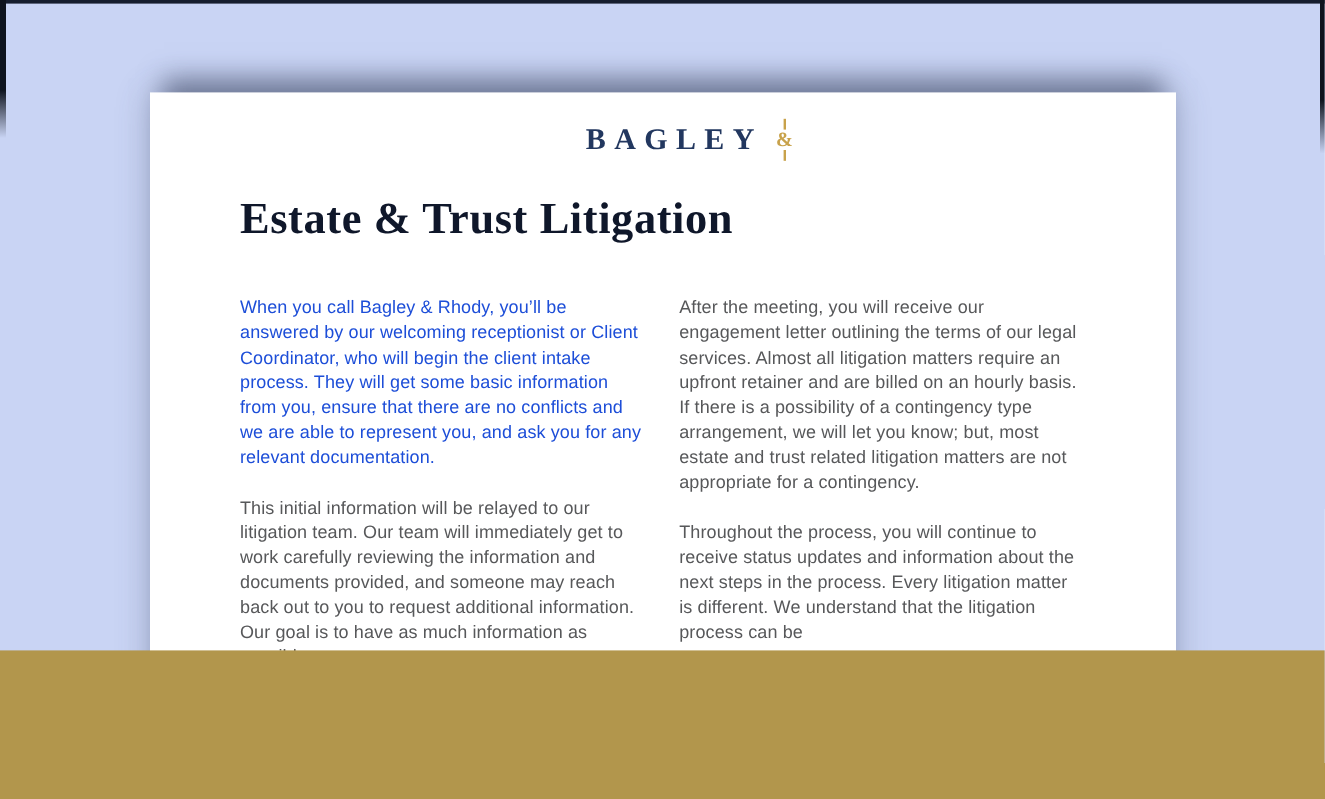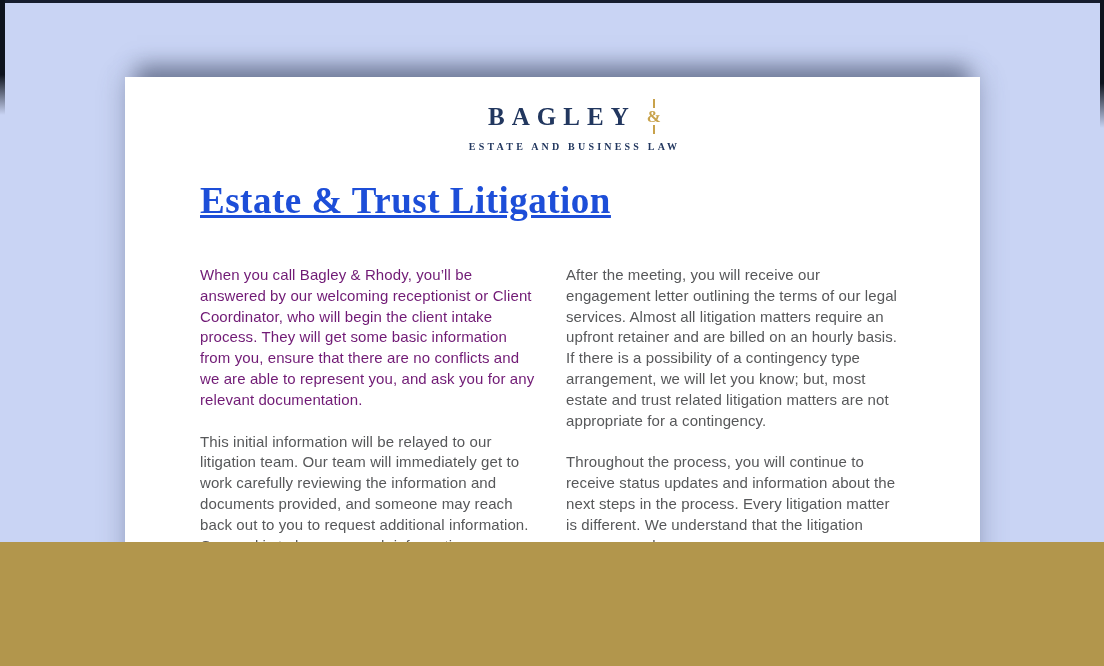--- a/index.html
+++ b/index.html
@@ -105,28 +105,27 @@
 
     <header class="logo-block">
       <div class="logo-row" style="color: rgb(34, 55, 95);">
         <span class="logo-word">BAGLEY</span>
         <span class="ornament">
           <span class="bar" style="background: rgb(200, 162, 75);"></span>
           <span class="amp" style="color: rgb(200, 162, 75);">&amp;</span>
           <span class="bar" style="background: rgb(200, 162, 75);"></span>
         </span>
       </div>
-      <div class="tagline" style="color: rgb(34, 55, 95);">ESTATE AND BUSINESS LAW</div>
     </header>
 
-    <h1 class="page-title" style="color: #1d4ed8; text-decoration: underline;">Estate &amp; Trust Litigation</h1>
+    <h1 class="page-title" style="color: #0f172a;">Estate &amp; Trust Litigation</h1>
 
     <div class="columns">
       <div class="col">
-        <p style="color: #701a75;">When you call Bagley &amp; Rhody, you’ll be answered by our welcoming receptionist or Client Coordinator, who will begin the client intake process. They will get some basic information from you, ensure that there are no conflicts and we are able to represent you, and ask you for any relevant documentation.</p>
+        <p style="color: #1d4ed8;">When you call Bagley &amp; Rhody, you’ll be answered by our welcoming receptionist or Client Coordinator, who will begin the client intake process. They will get some basic information from you, ensure that there are no conflicts and we are able to represent you, and ask you for any relevant documentation.</p>
         <p style="color: rgb(87, 88, 90);">This initial information will be relayed to our litigation team. Our team will immediately get to work carefully reviewing the information and documents provided, and someone may reach back out to you to request additional information. Our goal is to have as much information as possible</p>
       </div>
       <div class="col">
         <p style="color: rgb(87, 88, 90);">After the meeting, you will receive our engagement letter outlining the terms of our legal services. Almost all litigation matters require an upfront retainer and are billed on an hourly basis. If there is a possibility of a contingency type arrangement, we will let you know; but, most estate and trust related litigation matters are not appropriate for a contingency.</p>
         <p style="color: rgb(87, 88, 90);">Throughout the process, you will continue to receive status updates and information about the next steps in the process. Every litigation matter is different. We understand that the litigation process can be</p>
       </div>
     </div>
 
   </div>
 

